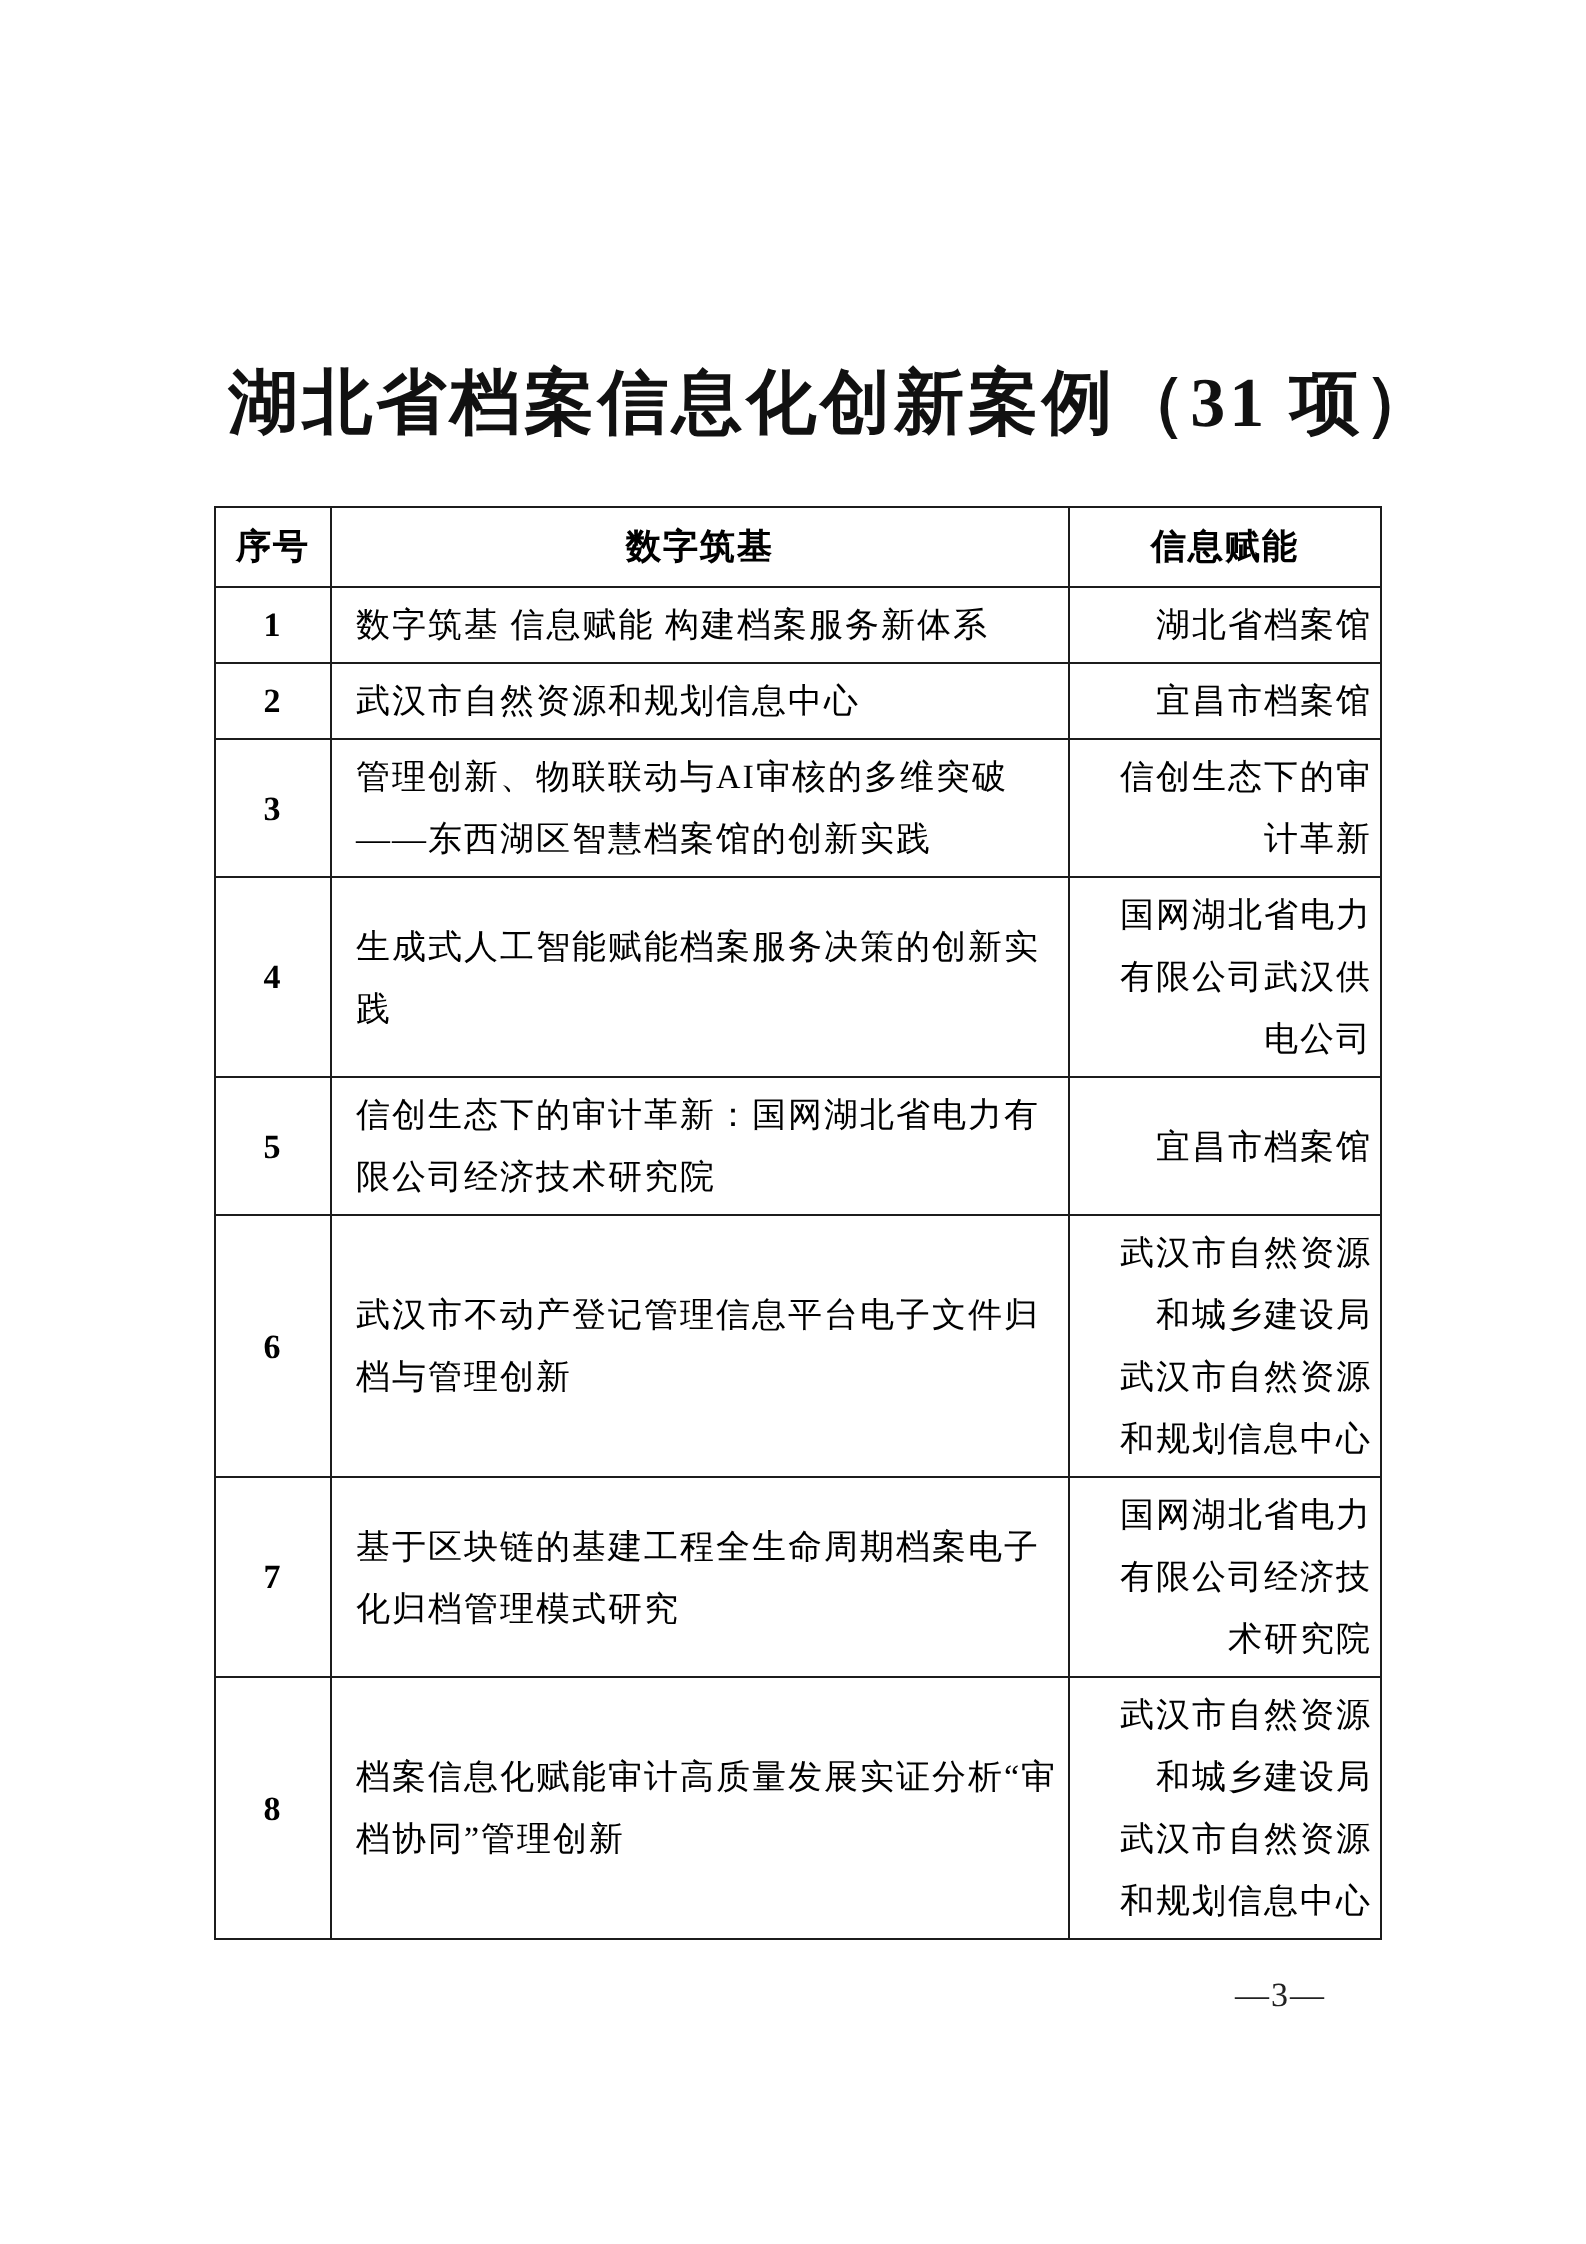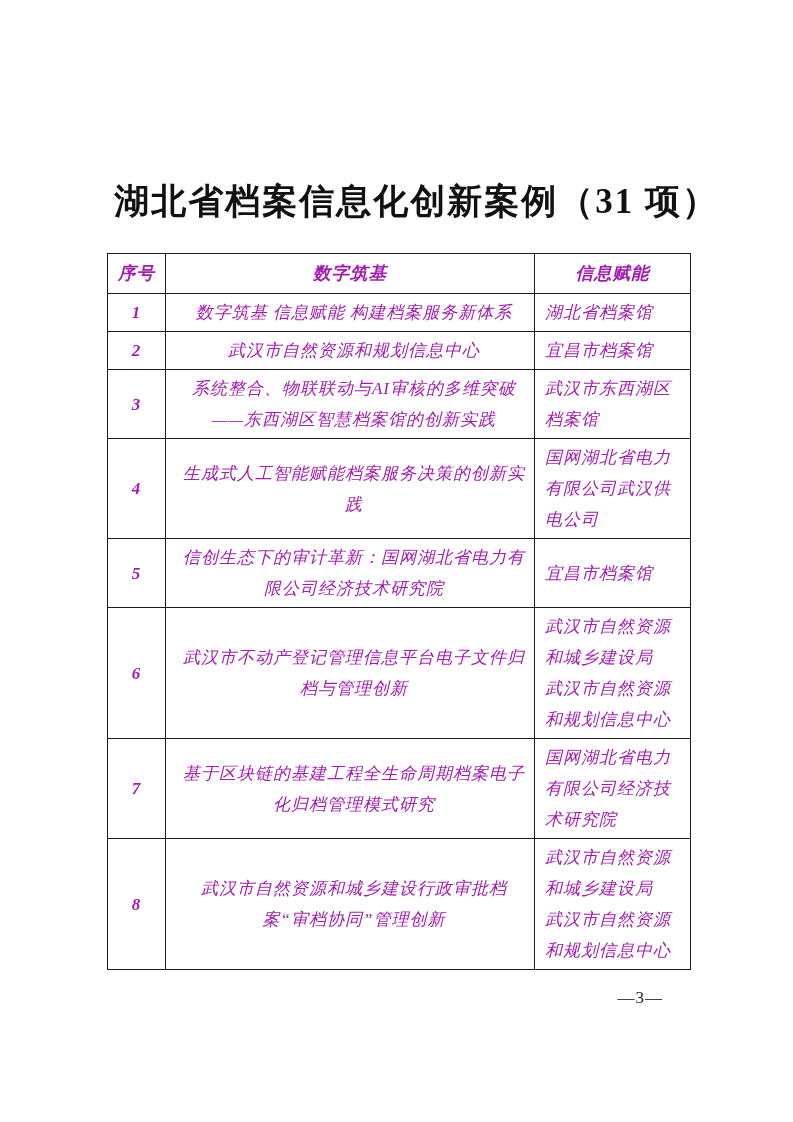--- a/index.html
+++ b/index.html
@@ -33,43 +33,42 @@
     width: 583px;
     border-collapse: collapse;
     table-layout: fixed;
   }
   .cases-table th, .cases-table td {
     border: 1.5px solid #1c1c1c;
     font-size: 17px;
     line-height: 31px;
     letter-spacing: 1px;
     vertical-align: middle;
-    color: #a21caf;
-    font-style: italic;
+    color: #000000;
   }
   .cases-table col.c-no   { width: 58px; }
   .cases-table col.c-name { width: 369px; }
   .cases-table col.c-unit { width: 156px; }
   .cases-table th {
     height: 40px;
     font-weight: bold;
     text-align: center;
     font-size: 17.5px;
   }
   .cell-no {
     text-align: center;
     font-weight: 600;
     padding: 2px 0;
   }
   .cell-name {
-    text-align: center;
+    text-align: left;
     padding: 3px 4px 3px 12px;
   }
   .cell-unit {
-    text-align: left;
+    text-align: right;
     padding: 3px 4px 3px 10px;
     white-space: pre-line;
   }
   .page-number {
     position: absolute;
     top: 988px;
     right: 130px;
     font-size: 17px;
     letter-spacing: 1px;
     color: #222;
@@ -103,22 +102,22 @@
   </tr>
 
   <tr>
     <td class="cell-no">2</td>
     <td class="cell-name">武汉市自然资源和规划信息中心</td>
     <td class="cell-unit">宜昌市档案馆</td>
   </tr>
 
   <tr>
     <td class="cell-no">3</td>
-    <td class="cell-name">系统整合、物联联动与AI审核的多维突破——东西湖区智慧档案馆的创新实践</td>
-    <td class="cell-unit">武汉市东西湖区档案馆</td>
+    <td class="cell-name">管理创新、物联联动与AI审核的多维突破——东西湖区智慧档案馆的创新实践</td>
+    <td class="cell-unit">信创生态下的审计革新</td>
   </tr>
 
   <tr>
     <td class="cell-no">4</td>
     <td class="cell-name">生成式人工智能赋能档案服务决策的创新实践</td>
     <td class="cell-unit">国网湖北省电力有限公司武汉供电公司</td>
   </tr>
 
   <tr>
     <td class="cell-no">5</td>
@@ -134,21 +133,21 @@
   </tr>
 
   <tr>
     <td class="cell-no">7</td>
     <td class="cell-name">基于区块链的基建工程全生命周期档案电子化归档管理模式研究</td>
     <td class="cell-unit">国网湖北省电力有限公司经济技术研究院</td>
   </tr>
 
   <tr>
     <td class="cell-no">8</td>
-    <td class="cell-name">武汉市自然资源和城乡建设行政审批档案“审档协同”管理创新</td>
+    <td class="cell-name">档案信息化赋能审计高质量发展实证分析“审档协同”管理创新</td>
     <td class="cell-unit">武汉市自然资源和城乡建设局
 武汉市自然资源和规划信息中心</td>
   </tr>
 </tbody>
   </table>
 
   <div class="page-number">—3—</div>
 
 </div>
 

